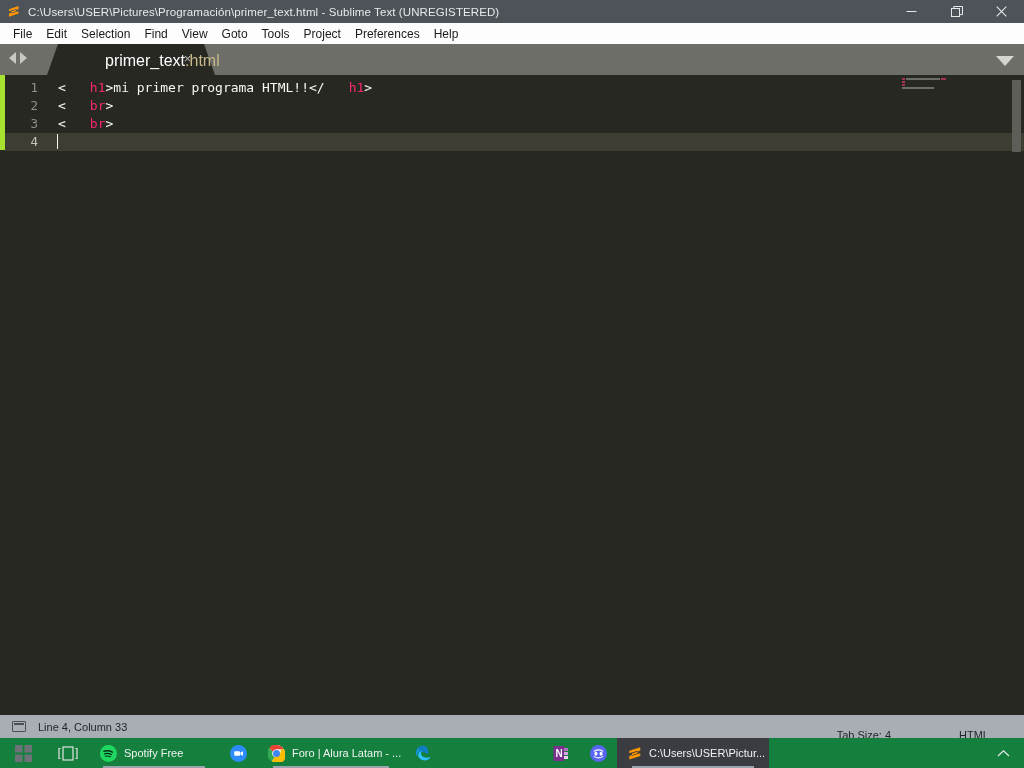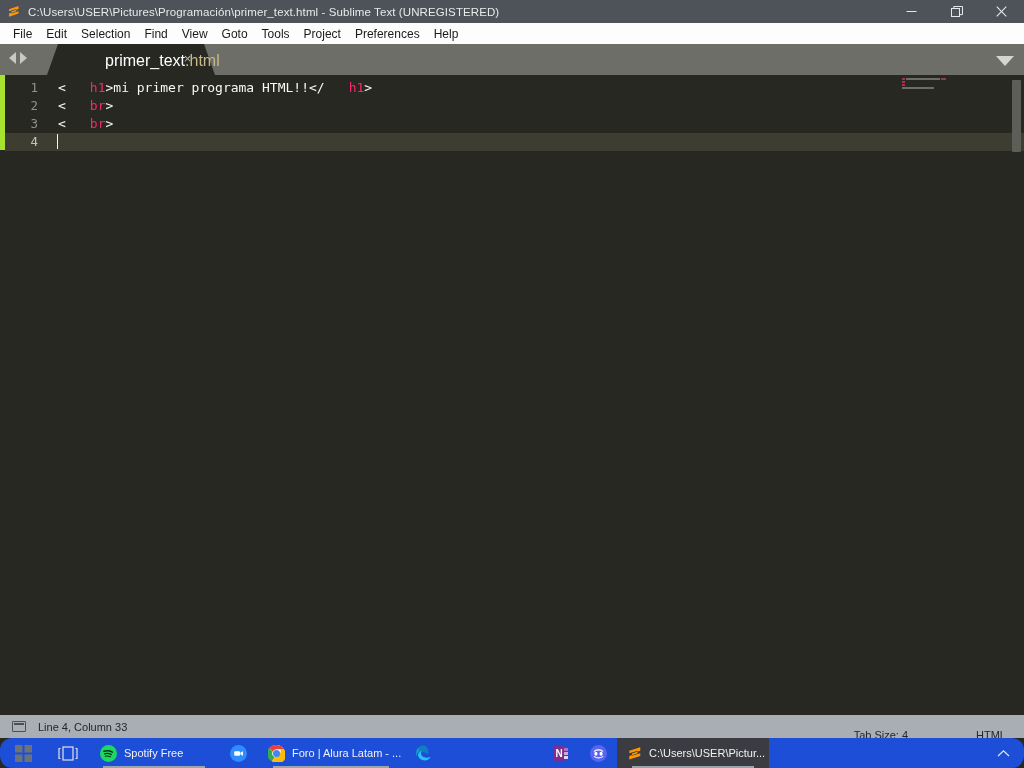--- a/index.html
+++ b/index.html
@@ -131,26 +131,26 @@
   .sb-icon{
     margin-left:12px; margin-right:12px; width:14px; height:11px;
     border:1.5px solid #4a4f55; border-radius:1px; position:relative; flex:none;
   }
   .sb-icon:after{
     content:""; position:absolute; left:1px; right:1px; top:1px; height:2px; background:#4a4f55;
   }
   .sb-text{ font-size:11px; color:#23272b; }
   .sb-right{ position:absolute; right:0; top:0; height:40px; display:flex; align-items:center; }
   .sb-tab{ font-size:11px; color:#23272b; margin-right:68px; }
-  .sb-syntax{ font-size:11px; color:#23272b; margin-right:18px; }
+  .sb-syntax{ font-size:11px; color:#23272b; margin-right:35px; }
 
   
   .taskbar{
     position:absolute; left:0; top:738px; width:1024px; height:30px;
-    background:#1d4ed8; display:flex; align-items:center;border-radius:12px;
+    background:#15803d; display:flex; align-items:center;
   }
   .tb-btn{
     height:30px; display:flex; align-items:center; position:relative; flex:none;
   }
   .tb-label{
     font-size:11px; color:#f2f2f2; margin-left:7px; white-space:nowrap;
     overflow:hidden;
   }
   .tb-icon{ flex:none; display:flex; align-items:center; justify-content:center; }
   .tb-run{

